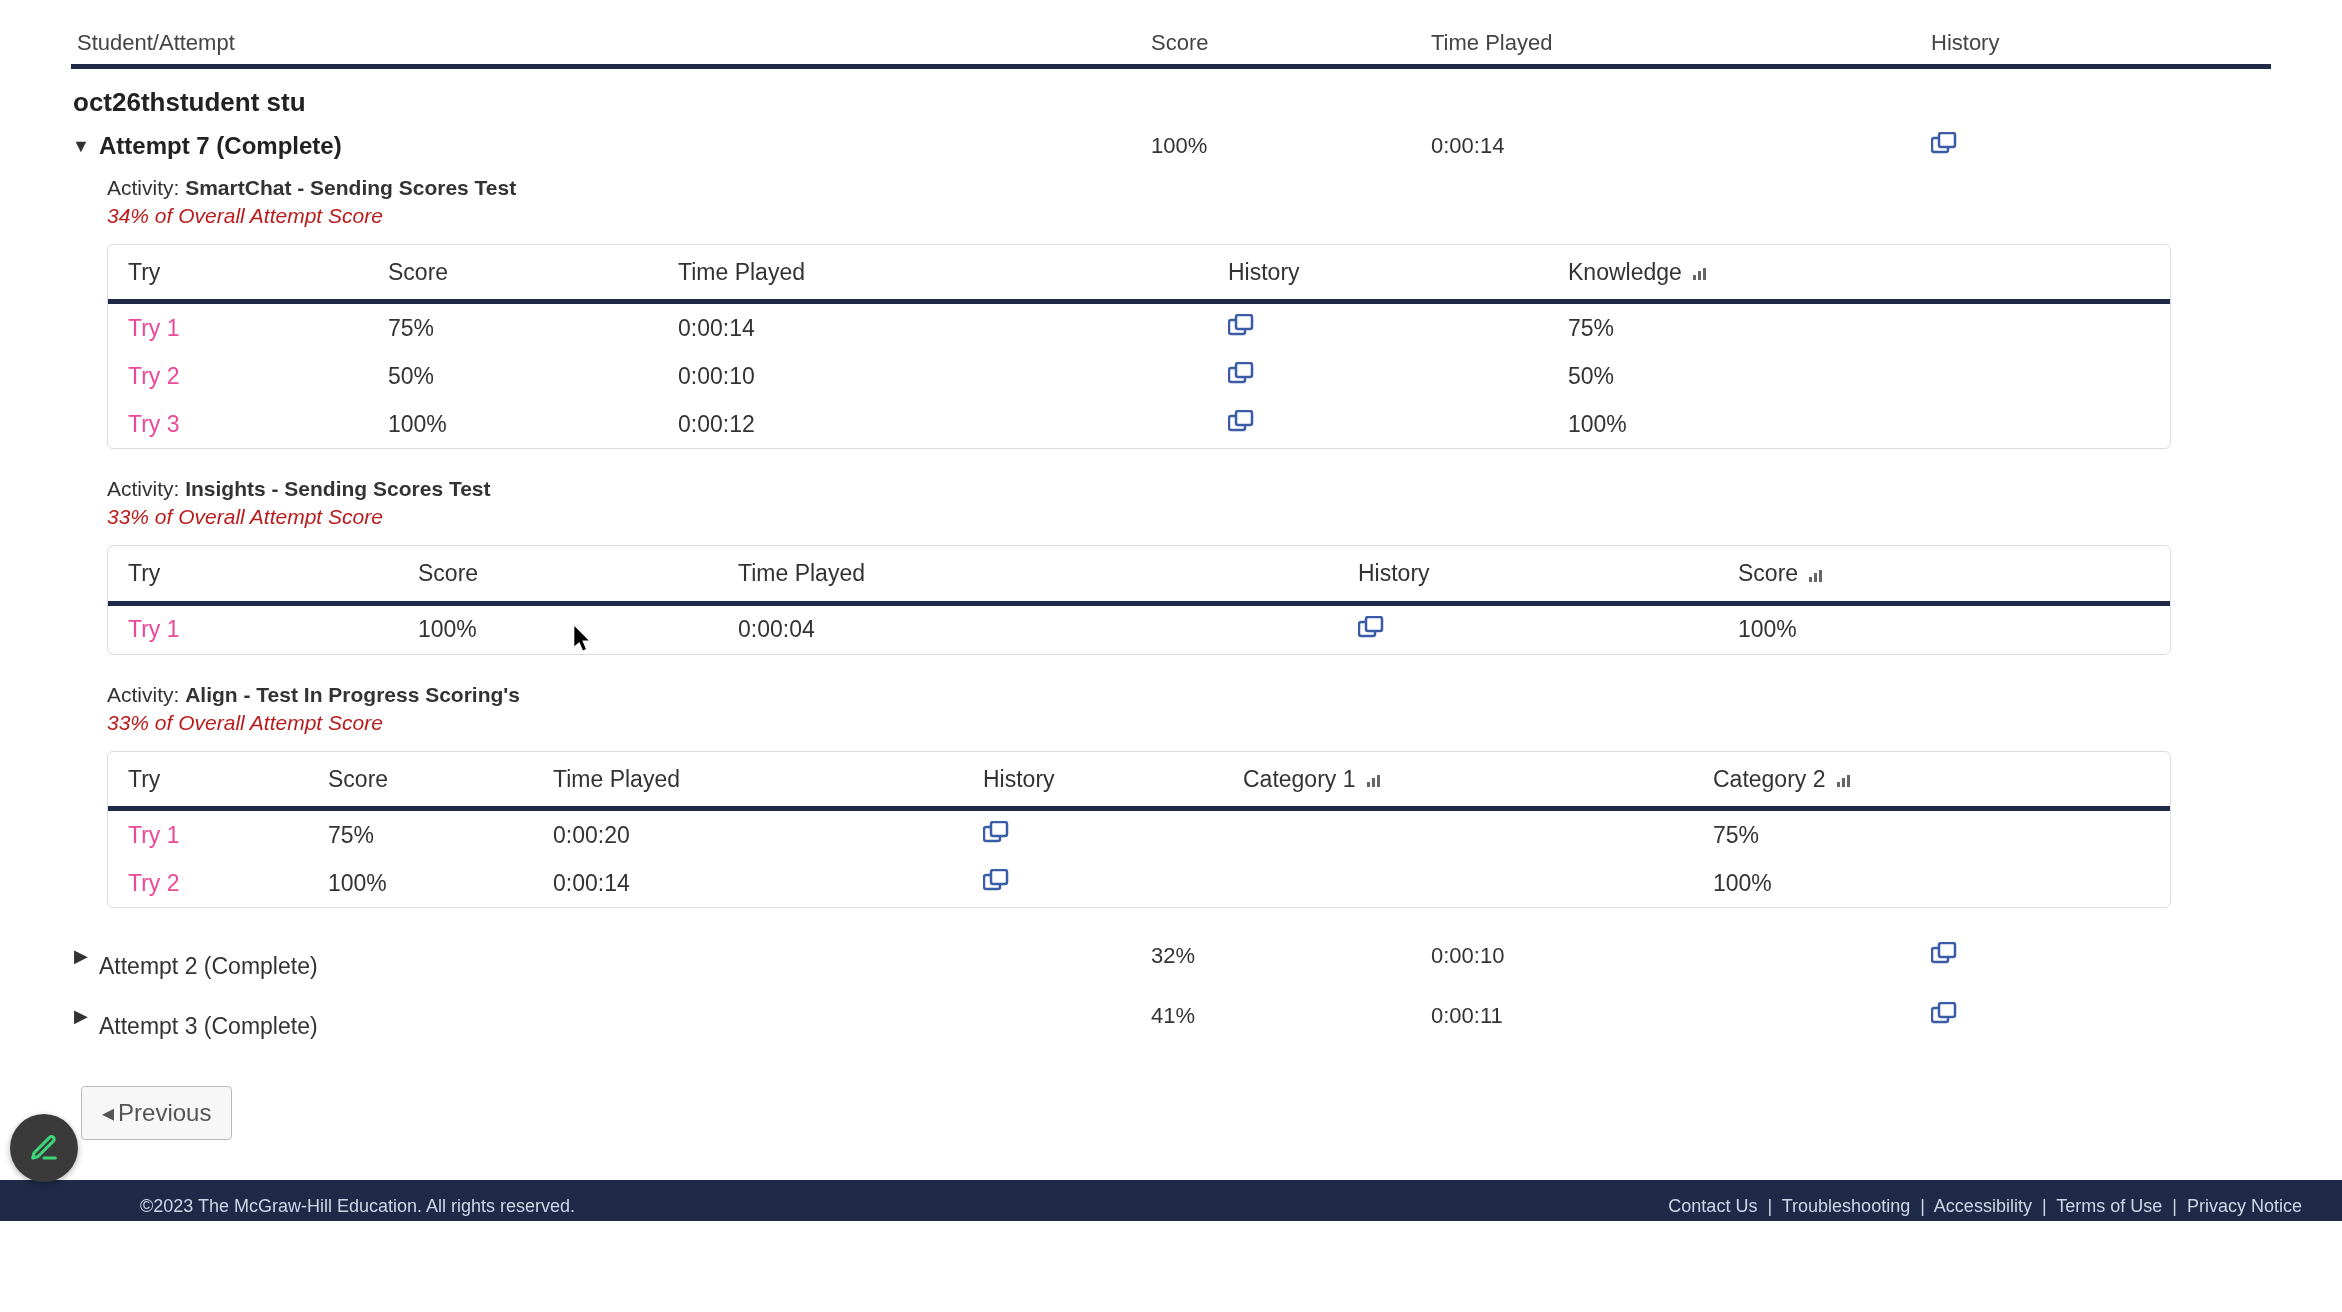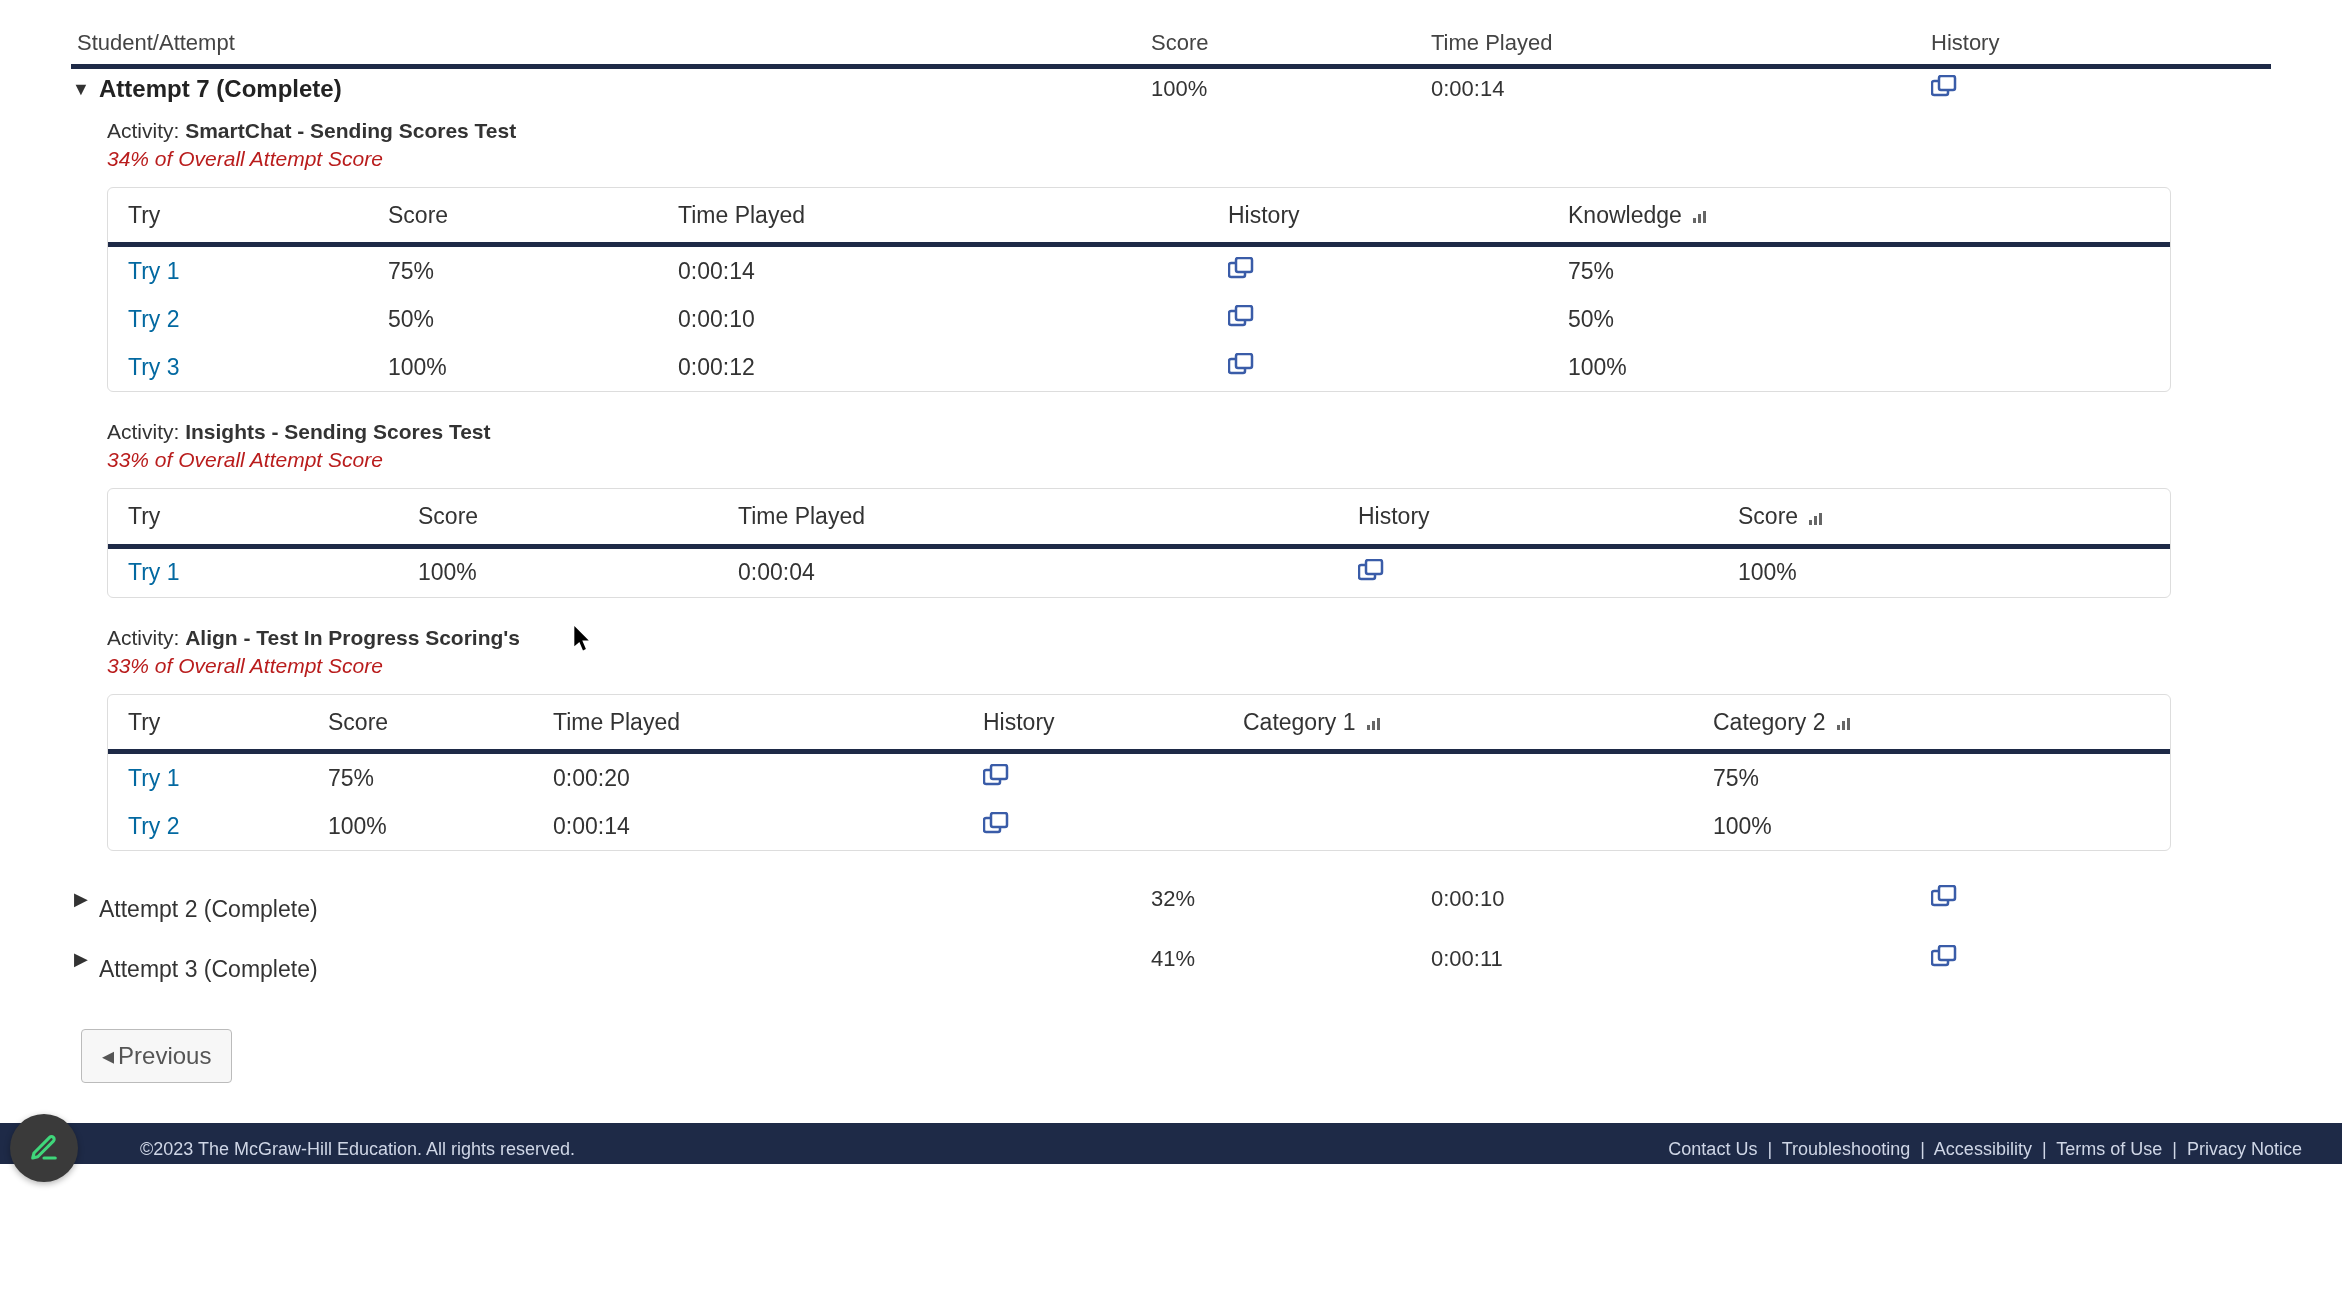--- a/index.html
+++ b/index.html
@@ -76,21 +76,21 @@
   border-bottom: 5px solid #1e2a47;
   color: #333;
   font-size: 23px;
 }
 .try-table-row {
   display: flex;
   padding: 10px 20px;
   font-size: 23px;
   align-items: center;
 }
-.try-link { color: #0369a1; cursor: pointer; }
+.try-link { color: #ec4899; cursor: pointer; }
 .chart-icon {
   display: inline-block;
   vertical-align: middle;
   margin-left: 4px;
 }
 .previous-btn {
   margin: 40px 0 0 10px;
   padding: 12px 20px;
   background: #f7f7f7;
   border: 1px solid #bbb;
@@ -135,21 +135,21 @@
 }
 </style>
 </head>
 <body>
 
 <div class="container" id="root"><div class="main-table-header">
       <div>Student/Attempt</div>
       <div>Score</div>
       <div>Time Played</div>
       <div>History</div>
-    </div><div class="attempt-row">
+    </div><div class="student-name">oct26thstudent stu</div><div class="attempt-row">
       <div class="attempt-toggle">
         <span class="arrow">▼</span>
         <span class="attempt-label">Attempt 7 (Complete)</span>
       </div>
       <div>100%</div>
       <div>0:00:14</div>
       <div><span class="history-icon">
           <svg width="26" height="22" viewBox="0 0 26 22">
             <rect x="1" y="6" width="16" height="14" rx="2" fill="none" stroke="#3a5ca8" stroke-width="2.5"></rect>
             <rect x="8" y="1" width="16" height="14" rx="2" fill="#fff" stroke="#3a5ca8" stroke-width="2.5"></rect>

